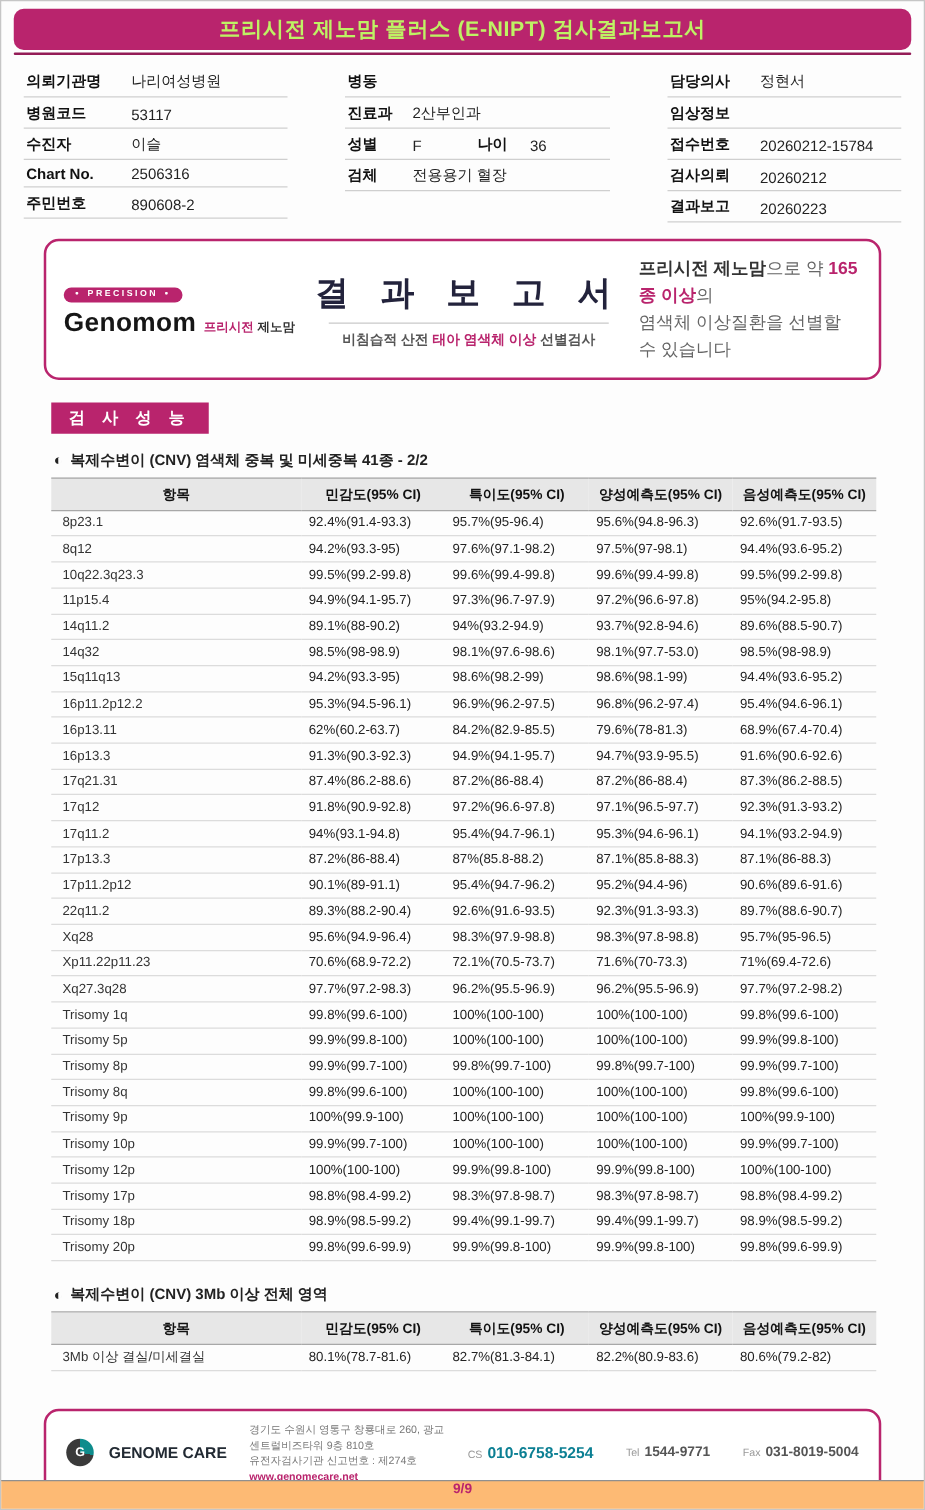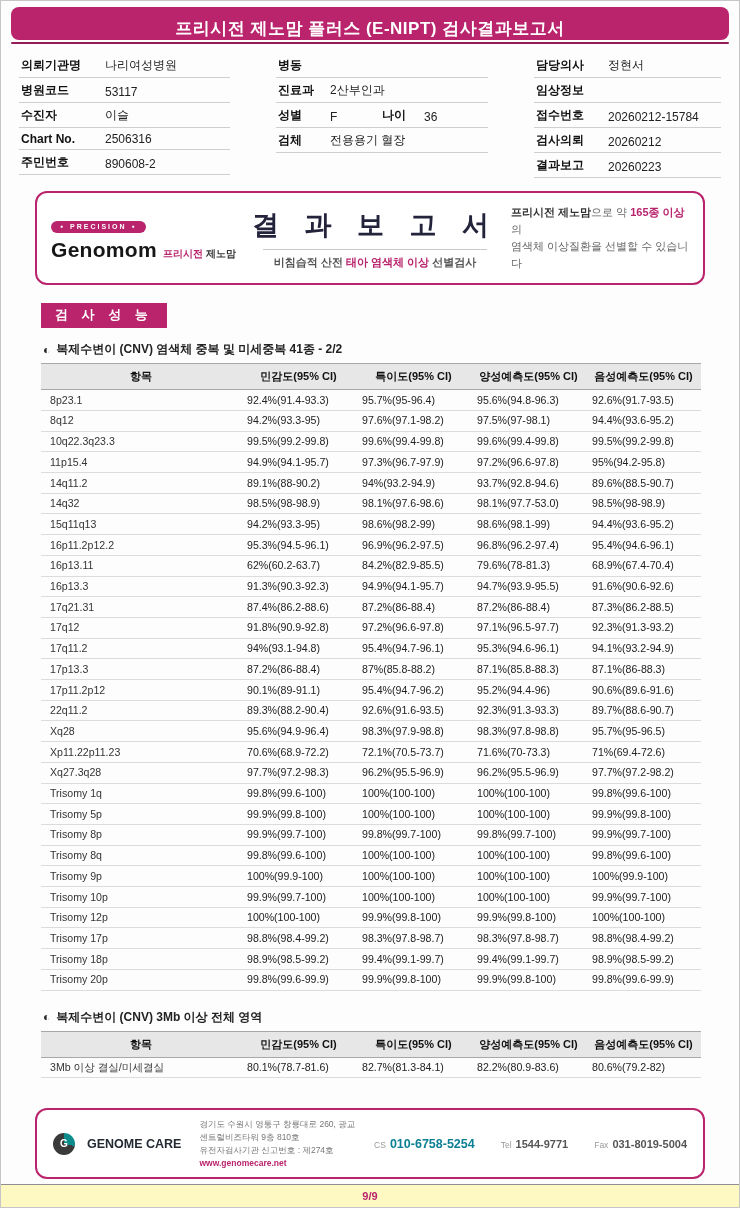--- a/index.html
+++ b/index.html
@@ -3,22 +3,22 @@
 <meta charset="utf-8">
 <style>
   :root { --accent:#b9246d; --accent-dark:#941c57; --teal:#0b7f93; }
   * { box-sizing:border-box; margin:0; padding:0; }
   html,body { width:740px; height:1208px; }
   body { font-family:"Liberation Sans", sans-serif; background:#ffffff; position:relative; overflow:hidden; }
   .page { position:absolute; inset:0; border:1px solid #c6c6c6; background:#fdfdfd; }
 
   
   .banner { margin:6px 10px 0; height:33px; background:var(--accent); border-radius:8px;
-            display:flex; align-items:flex-end; justify-content:center;
-            color:#ffffff; font-weight:bold; font-size:17px; letter-spacing:0.5px; }
+            display:flex; align-items:center; justify-content:center;
+            color:#bef264; font-weight:bold; font-size:17px; letter-spacing:0.5px; }
   .banner-rule { margin:2px 10px 0; height:2px; background:var(--accent-dark); border-radius:2px; }
 
   
   .patient { margin:9px 18px 0; display:grid; grid-template-columns:211px 212px 1fr; column-gap:16px; font-size:12px;gap:46px; }
   .field { display:flex; align-items:flex-end; border-bottom:1px solid #cfcfcf; padding:4px 2px 3px; min-height:22px; }
   .field .lbl { font-weight:bold; color:#111; flex:0 0 auto; margin-right:8px; }
   .field .val { color:#222; white-space:nowrap; }
   .c1 .lbl { width:76px; }
   .c2 .lbl { width:44px; }
   .c3 .lbl { width:64px; }
@@ -35,21 +35,21 @@
   .brandline { margin-top:5px; display:flex; align-items:baseline; gap:6px; }
   .brand { font-size:21px; font-weight:800; color:#161616; letter-spacing:0.3px; }
   .brand-kr { font-size:10px; font-weight:bold; white-space:nowrap; }
   .brand-kr .p1 { color:var(--accent); }
   .brand-kr .p2 { color:#333; margin-left:3px; }
   .center-block { flex:1; text-align:center; }
   .big-title { font-size:27px; font-weight:800; color:#23233c; letter-spacing:9px; }
   .title-sep { border-top:1px solid #c9c9c9; margin:6px 14px 5px; }
   .subtitle { font-size:11px; color:#555; font-weight:bold; }
   .subtitle .hl { color:var(--accent); }
-  .right-note { width:178px; font-size:11px; color:#666; line-height:1.55; }
+  .right-note { width:178px; font-size:14px; color:#666; line-height:1.55; }
   .right-note .b { color:#333; font-weight:bold; }
   .right-note .pk { color:var(--accent); font-weight:bold; }
 
   
   .section-badge { display:inline-block; margin:18px 0 0 40px; background:var(--accent); color:#fff;
                    font-size:13px; font-weight:bold; letter-spacing:5px; padding:3px 14px 4px; }
   .note { margin:13px 40px 5px 42px; display:flex; align-items:center; gap:6px;
           font-size:12px; font-weight:bold; color:#222; }
   .note .bullet { font-size:12px; color:#222; }
 
@@ -69,22 +69,22 @@
                  color:#fff; font-size:10px; font-weight:bold; }
   .footer-brand { font-weight:800; font-size:12.5px; color:#222a33; margin-right:6px; white-space:nowrap; }
   .addr { font-size:8.5px; color:#777; line-height:1.5; }
   .website { color:var(--accent); font-weight:bold; }
   .contacts { margin-left:auto; display:flex; align-items:center; gap:26px; font-size:8.5px; color:#999; white-space:nowrap; }
   .contacts .grp { display:flex; align-items:baseline; gap:4px; }
   .cs-val { font-size:12.5px; font-weight:800; color:var(--teal); }
   .tel-val, .fax-val { font-size:11px; font-weight:bold; color:#555; }
 
   
-  .band { position:absolute; left:0; right:0; bottom:0; height:23px; background:#fef9c3;
-          border-top:1px solid #8f8f8f; display:flex; align-items:center; justify-content:center; }
+  .band { position:absolute; left:0; right:0; bottom:0; height:23px; background:#fdba74;
+          border-top:1px solid #8f8f8f; display:flex; justify-content:center; }
   .page-num { color:var(--accent); font-size:11px; font-weight:bold; }
 </style>
 </head>
 <body>
 
 <div class="page">
 
   <div class="banner">
     <span>프리시전 제노맘 플러스 (E-NIPT) 검사결과보고서</span>
   </div>

